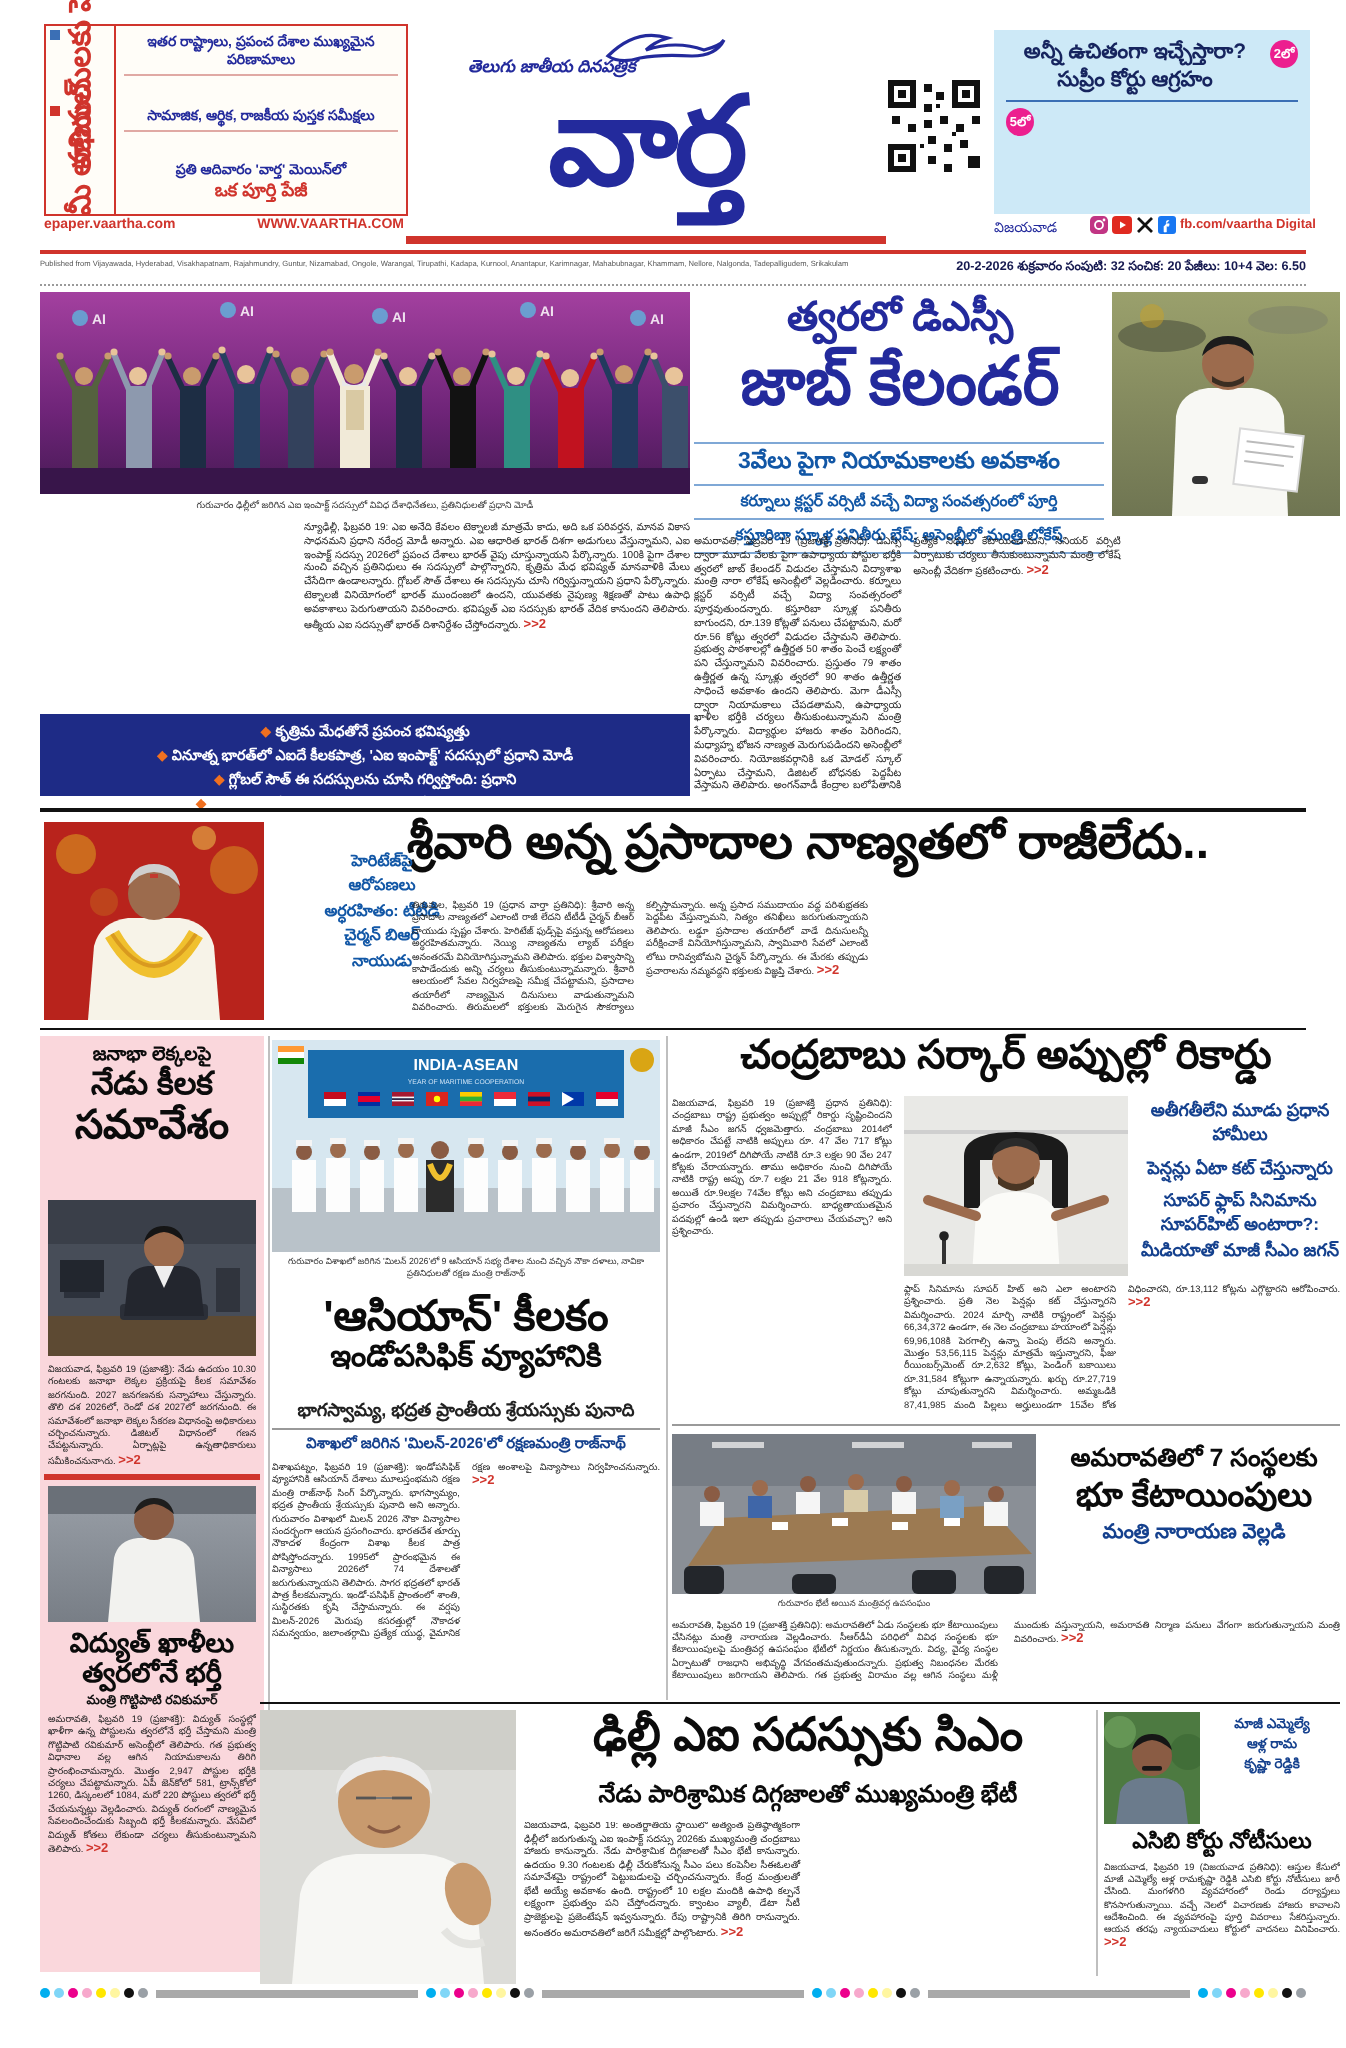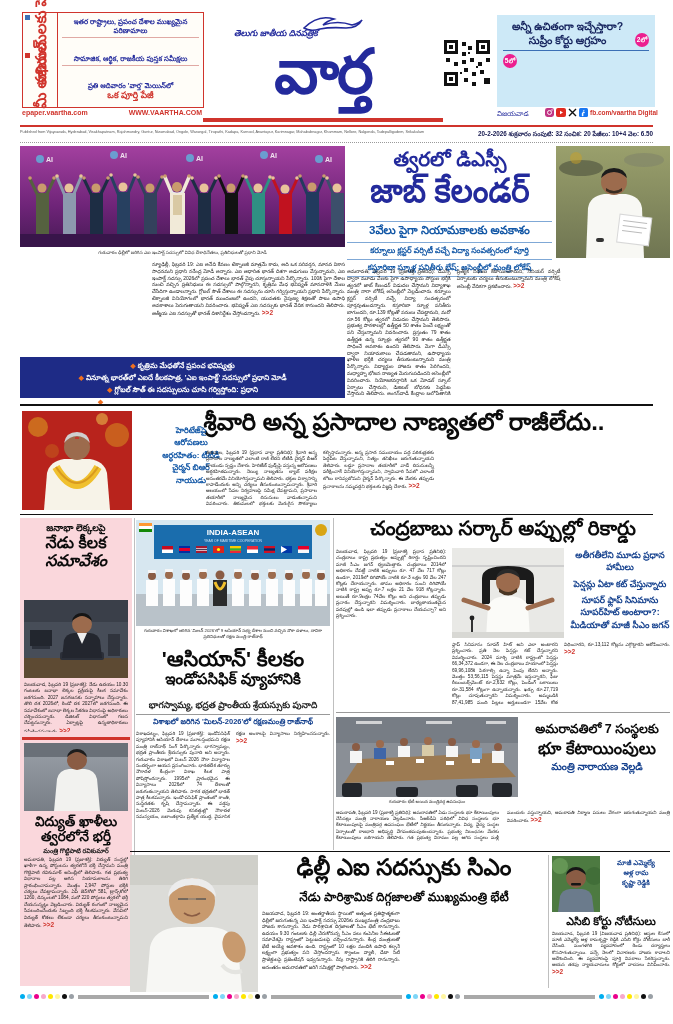--- a/index.html
+++ b/index.html
@@ -21,21 +21,21 @@
   .promo-brand span{position:absolute;left:-26px;top:40px;transform:rotate(-90deg);transform-origin:center;
      color:#d0342c;font-weight:bold;font-size:15px;white-space:nowrap;width:90px;text-align:center;}
   .promo-side{position:absolute;left:30px;top:6px;transform:rotate(-90deg);transform-origin:left top;
      color:#2a4fa0;font-size:4.5px;white-space:nowrap;}
   .promo-main{flex:1;padding:3px 4px;display:flex;flex-direction:column;justify-content:space-between;text-align:center;}
   .promo-main .g{border-bottom:1px solid #e0a9a4;padding:1px 0 2px;}
   .promo-main .g:last-child{border-bottom:none;}
   .p-navy{color:#232a9c;font-weight:bold;font-size:7px;line-height:1.3;}
   .p-red{color:#d0342c;font-weight:bold;font-size:9px;}
   .teasers{background:#cde9f7;padding:5px 6px;box-sizing:border-box;}
-  .teaser{display:flex;align-items:flex-end;gap:3px;}
+  .teaser{display:flex;align-items:flex-start;gap:3px;}
   .teaser .t{flex:1;color:#16245e;font-weight:bold;font-size:10.5px;line-height:1.3;text-align:center;}
   .pgc{width:14px;height:14px;border-radius:50%;background:#ec1f8f;color:#fff;font-size:6.5px;font-weight:bold;
        display:flex;align-items:center;justify-content:center;flex:0 0 14px;}
   .tdiv{border-top:1.5px solid #3b6fb5;margin:3px 0;}
   .bulletbar{background:#1e2b86;color:#fff;font-weight:bold;font-size:7.2px;line-height:1.65;
      display:flex;flex-wrap:wrap;justify-content:center;column-gap:10px;padding:3px 5px;box-sizing:border-box;text-align:center;}
   .bulletbar .dia{color:#f07020;margin-right:2px;}
   .subh1{font-size:11.5px;font-weight:bold;color:#1257a6;text-align:center;padding:2px 0;
      border-top:1px solid #7fa8d6;border-bottom:1px solid #7fa8d6;}
   .subh2{font-size:7.8px;font-weight:bold;color:#1257a6;text-align:center;padding:2.5px 0;border-bottom:1px solid #7fa8d6;}
@@ -348,21 +348,21 @@
 
   <div class="abs hline" style="left:20px;top:514px;width:633px;height:1px;"></div>
 
   <div class="abs" style="left:20px;top:518px;width:112px;height:468px;background:#fad7dc;"></div>
   <div class="abs vline" style="left:134px;top:518px;height:468px;"></div>
   <div class="abs vline" style="left:333px;top:518px;height:332px;"></div>
 
   <div class="abs hl center" style="left:22px;top:523px;width:108px;">
     <div style="font-size:9.5px;">జనాభా లెక్కలపై</div>
     <div style="font-size:16px;">నేడు కీలక</div>
-    <div style="font-size:16px;font-style:italic;">సమావేశం</div>
+    <div style="font-size:20px;">సమావేశం</div>
   </div>
   <svg class="abs" style="left:24px;top:600px;" width="104" height="78" viewBox="0 0 104 78">
     <rect width="104" height="78" fill="#474d58"></rect>
     <rect x="0" y="0" width="104" height="22" fill="#3a3f49"></rect>
     <rect x="6" y="30" width="22" height="16" fill="#22262e"></rect>
       <rect x="8" y="46" width="18" height="3" fill="#2c313b"></rect>
     <rect x="0" y="58" width="104" height="20" fill="#5d4a33"></rect>
     <rect x="36" y="52" width="44" height="8" rx="2" fill="#2b2f38"></rect>
     <path d="M38 58 L40 40 Q42 34 50 33 L66 33 Q74 34 76 40 L78 58 Z" fill="#23262e"></path>
     <circle cx="58" cy="24" r="10" fill="#9c6b4d"></circle>

